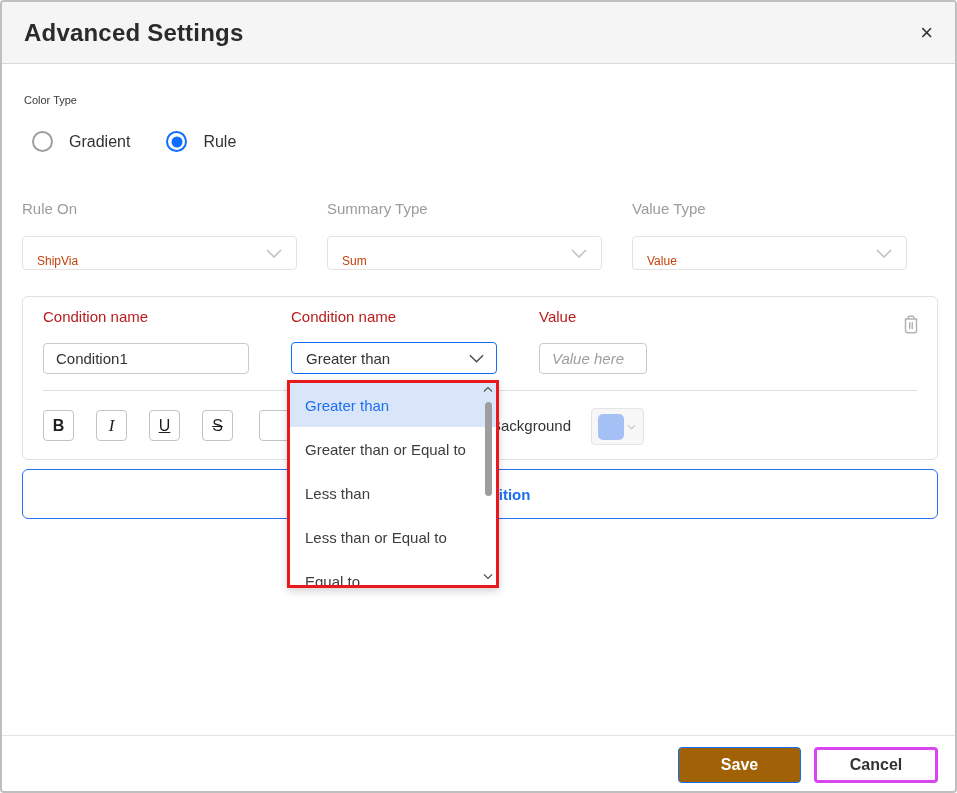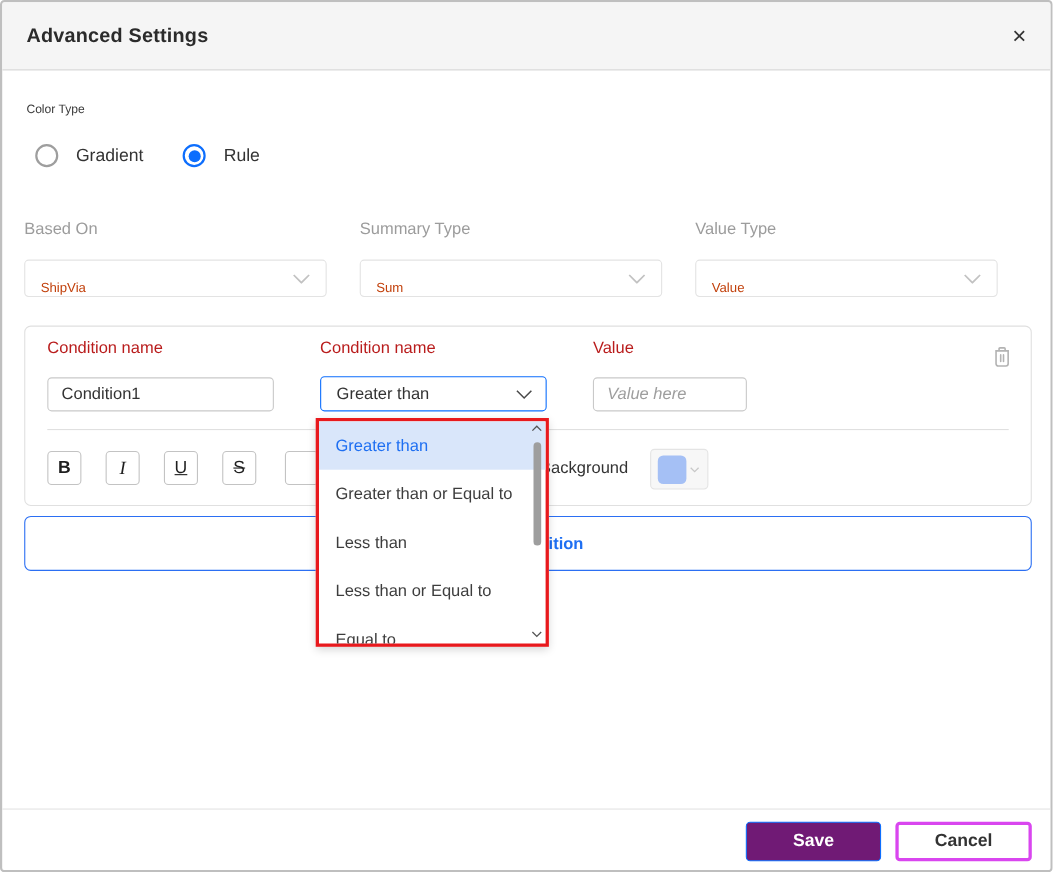--- a/index.html
+++ b/index.html
@@ -11,21 +11,21 @@
     border:2px solid #bfbfbf; border-radius:4px;
     background:#fff; overflow:hidden;
   }
 
   
   .header{
     position:absolute; left:0; top:0; right:0; height:62px;
     background:#f5f5f5; border-bottom:1px solid #d8d8d8;
     display:flex; align-items:center; padding:0 22px;
   }
-  .header .title{ font-size:18px; font-weight:700; color:#2b2b2b; letter-spacing:.2px;}
+  .header .title{ font-size:24px; font-weight:700; color:#2b2b2b; letter-spacing:.2px;}
   .header .close{
     margin-left:auto; font-size:22px; color:#333; cursor:pointer;
     line-height:1; font-weight:400;
   }
 
   
   .section-label{ position:absolute; left:22px; top:92px; font-size:11px; color:#3a3a3a; }
   .radio-row{ position:absolute; left:30px; top:129px; display:flex; align-items:center; }
   .radio-opt{ display:flex; align-items:center; cursor:pointer; }
   .radio-circle{
@@ -106,21 +106,21 @@
     font-family:"Liberation Sans", sans-serif;
   }
 
   
   .footer-divider{ position:absolute; left:0; right:0; top:733px; height:1px; background:#e3e3e3; }
   .btn{
     position:absolute; top:745px; height:36px; border-radius:4px; cursor:pointer;
     font-size:16px; font-weight:700; font-family:"Liberation Sans", sans-serif;
     display:flex; align-items:center; justify-content:center;
   }
-  .btn-save{ left:676px; width:123px; background:#701a75; border:1px solid #0d6efd; color:#fff; }
+  .btn-save{ left:676px; width:123px; background:#a16207; border:1px solid #0d6efd; color:#fff; }
   .btn-cancel{ left:812px; width:124px; background:#fff; border:3px solid #d946ef; color:#333; }
 
   
   .dd-popup{
     position:absolute; left:285px; top:378px; width:212px; height:208px;
     border:3px solid #e8191d; background:#fff; overflow:hidden; z-index:10;
     box-shadow:0 3px 8px rgba(0,0,0,.18);
   }
   .dd-item{
     height:44px; display:flex; align-items:center; padding-left:15px;
@@ -151,21 +151,21 @@
       <span class="radio-circle"></span>
       <span class="radio-label">Gradient</span>
     </span>
     <span class="radio-opt">
       <span class="radio-circle checked"></span>
       <span class="radio-label">Rule</span>
     </span>
   </div>
 
   <div class="sel-group" style="left:20px;">
-    <div class="sel-label">Based On</div>
+    <div class="sel-label">Rule On</div>
     <div class="sel-field">
       <span class="sel-value">ShipVia</span>
       <span class="chev">
         <svg width="16" height="9" viewBox="0 0 16 9">
             <path d="M1 1 L8 8 L15 1" fill="none" stroke="#c2c2c2" stroke-width="1.6"></path>
           </svg>
       </span>
     </div>
   </div>
   <div class="sel-group" style="left:325px;">
@@ -208,21 +208,21 @@
 
     <div class="type-select">
       <span class="sel-value">Greater than</span>
       <span class="chev">
         <svg width="15" height="9" viewBox="0 0 16 9">
             <path d="M1 1 L8 8 L15 1" fill="none" stroke="#4a4a4a" stroke-width="1.5"></path>
           </svg>
       </span>
     </div>
 
-    <input class="cond-input" style="left: 516px; width: 140px;" type="text" placeholder="Value here">
+    <input class="cond-input" style="left: 516px; width: 108px;" type="text" placeholder="Value here">
 
     <div class="cond-divider"></div>
 
     <button class="fmt-btn fmt-bold">B</button>
     <button class="fmt-btn fmt-italic">I</button>
     <button class="fmt-btn fmt-underline">U</button>
     <button class="fmt-btn fmt-strike">S</button>
     <button class="fmt-btn fmt-color"></button>
 
     <div class="bg-label">Background</div>

